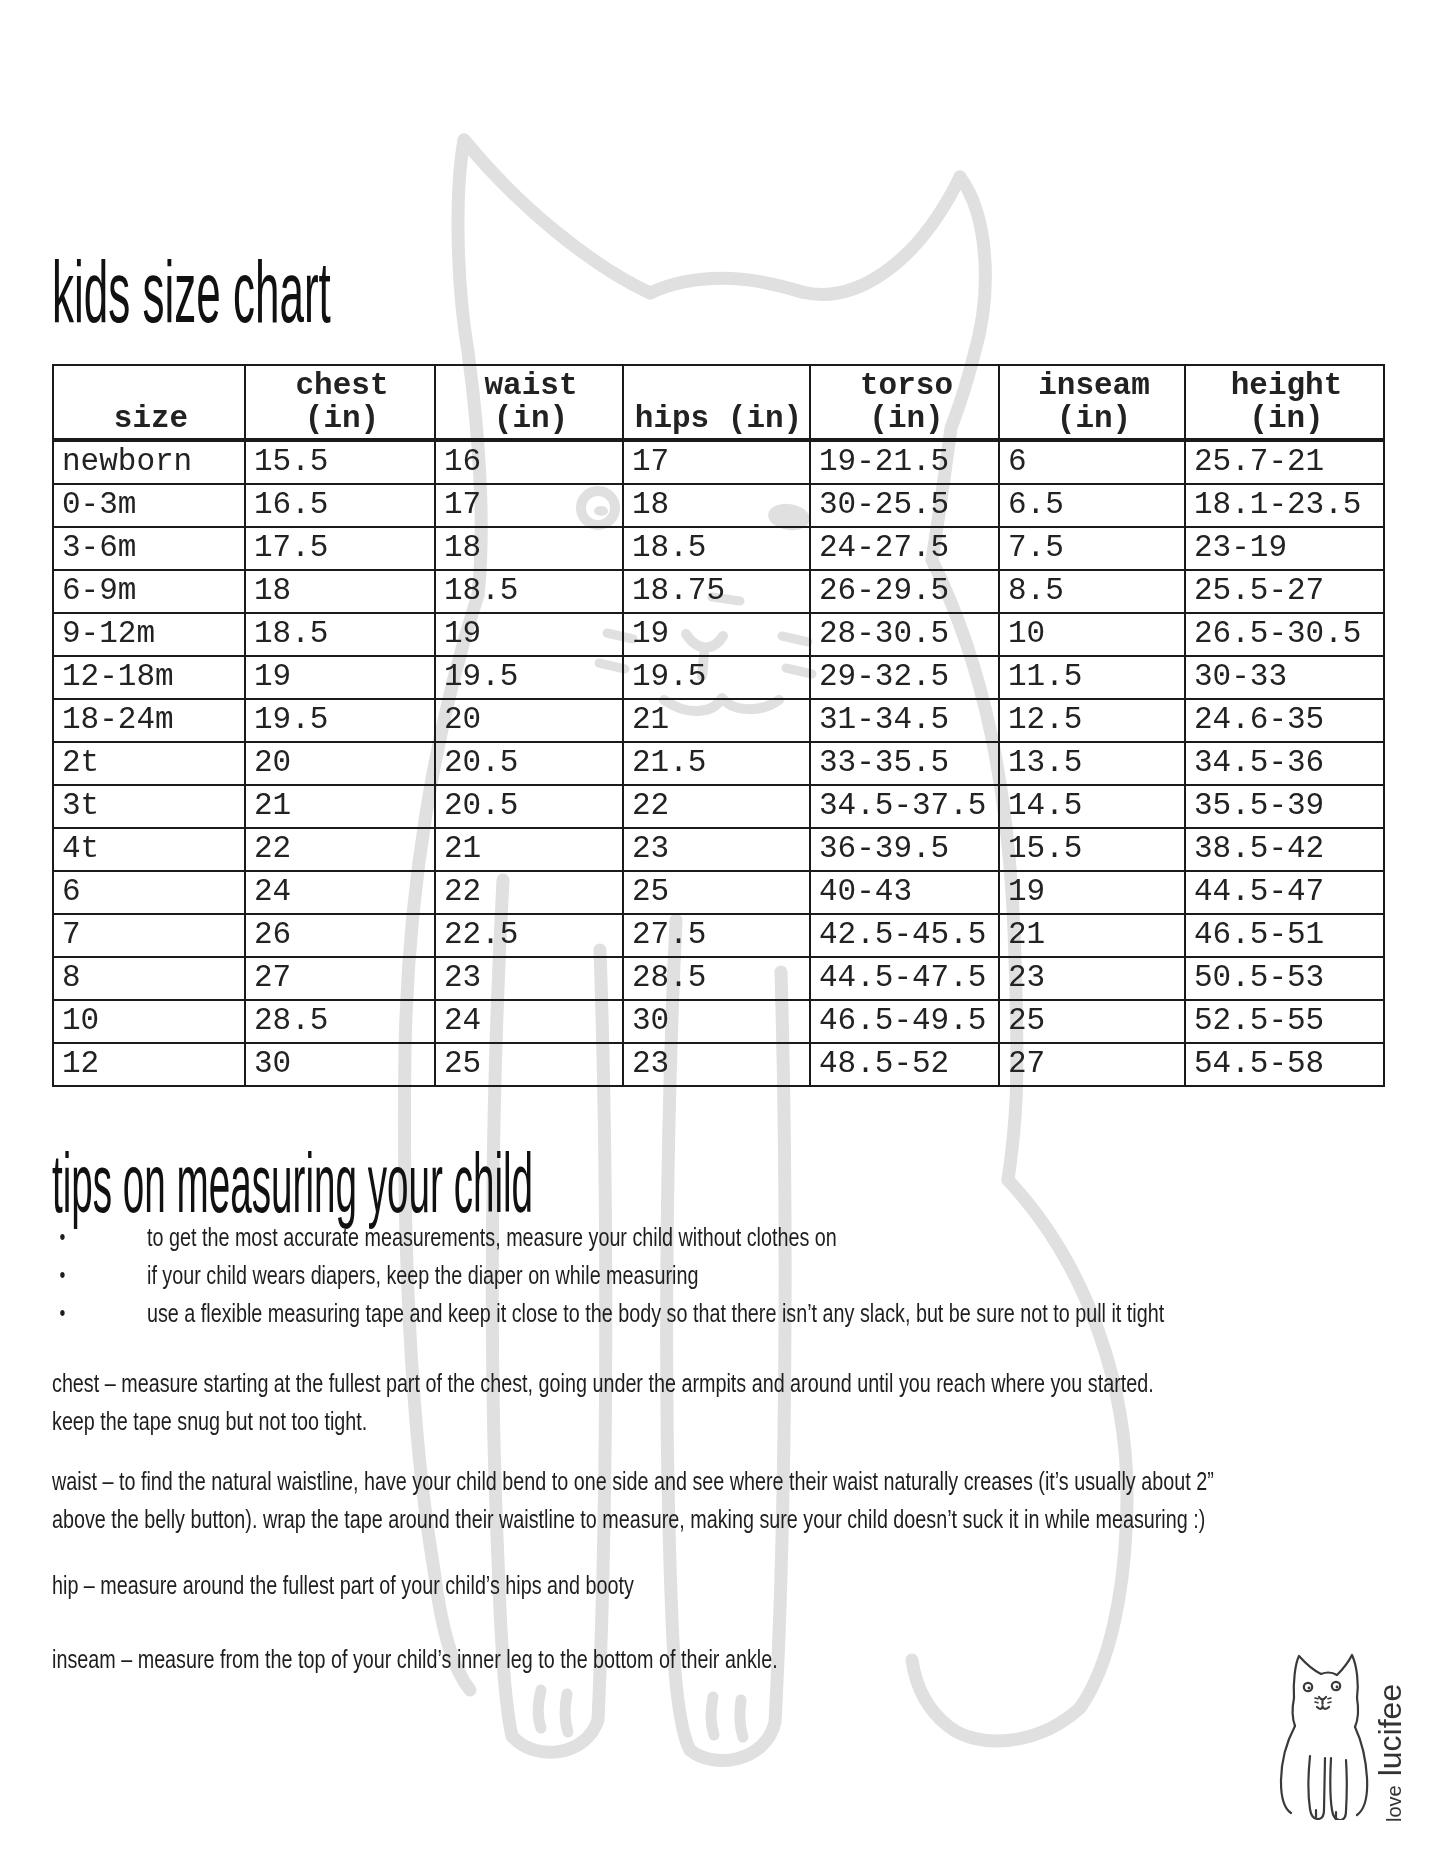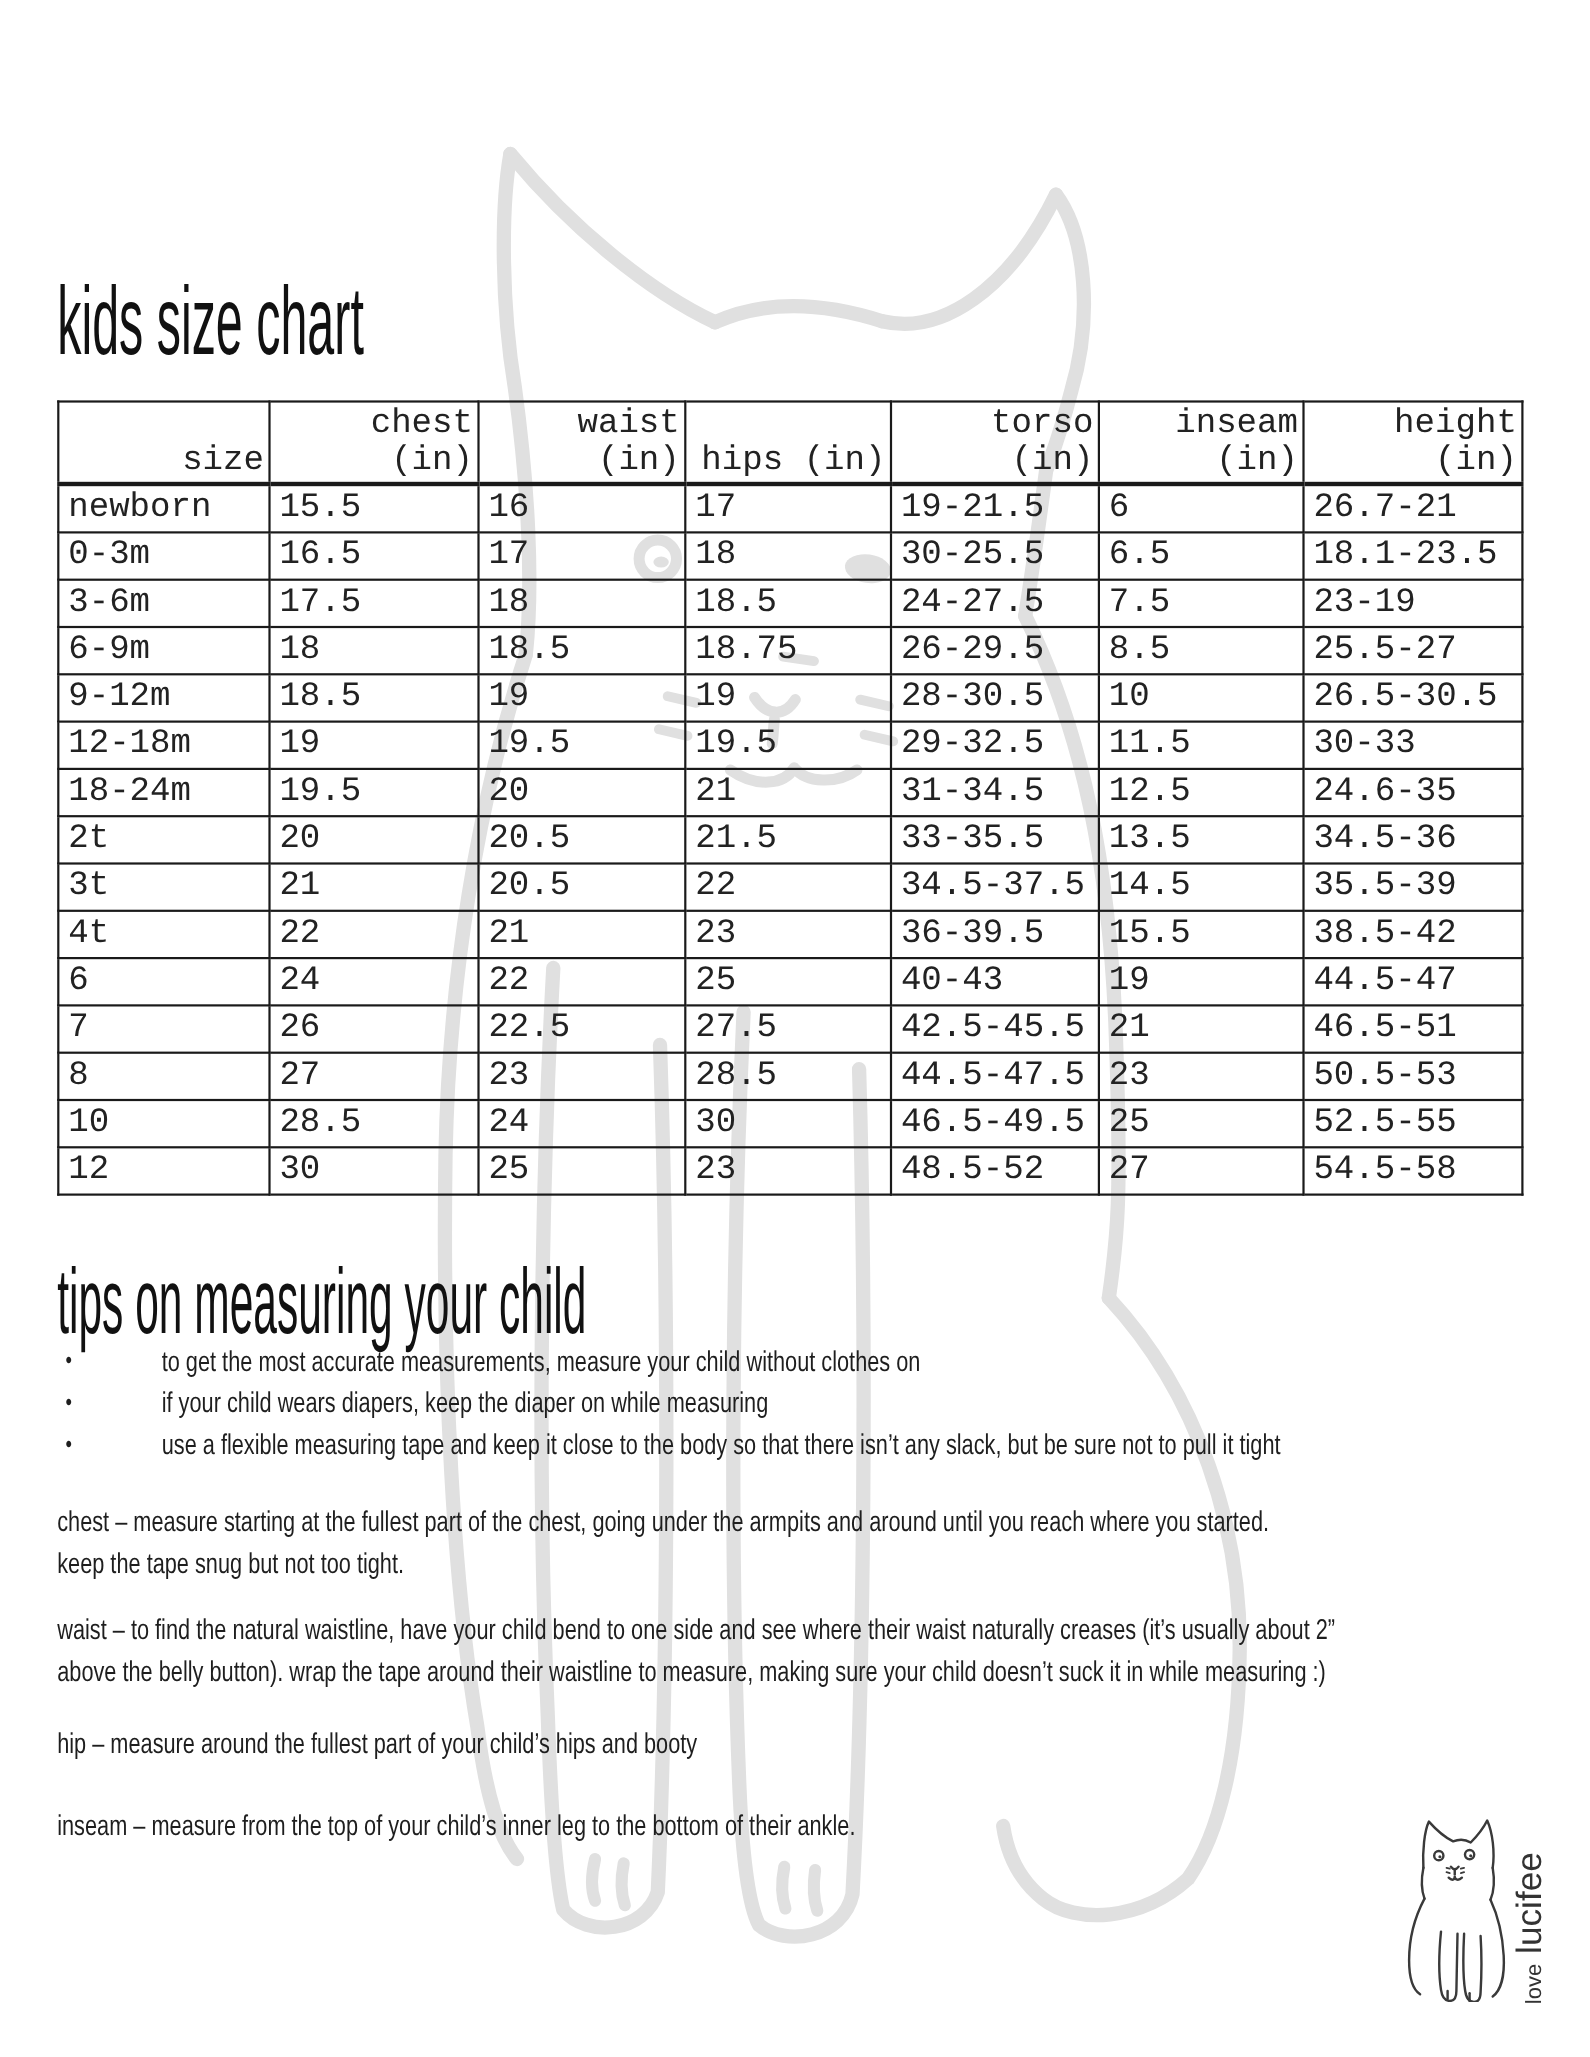--- a/index.html
+++ b/index.html
@@ -40,21 +40,21 @@
   table.size-table {
     position:absolute; left:40px; top:364px;
     border-collapse:collapse; table-layout:fixed;
     font-family:"Liberation Mono", monospace;
     font-size:31px; color:#222;
     background:transparent;
   }
   .size-table th, .size-table td { border:2px solid #1a1a1a; }
   .size-table thead th {
     border-bottom-width:4px;
-    font-weight:normal; text-align:right;
+    font-weight:bold; text-align:center;
     padding:3px 4px 3px 8px; vertical-align:top;
   }
   .hl { height:33px; line-height:33px; white-space:nowrap; }
   .size-table tbody td {
     height:41px; box-sizing:border-box;
     padding:0 4px 2px 8px;
     line-height:39px; vertical-align:middle;
     white-space:nowrap;
   }
   .c-size{width:192px}.c-chest{width:190px}.c-waist{width:188px}.c-hips{width:187px}
@@ -185,21 +185,21 @@
         </tr>
     </thead>
     <tbody>
         <tr>
           <td>newborn</td>
           <td>15.5</td>
           <td>16</td>
           <td>17</td>
           <td>19-21.5</td>
           <td>6</td>
-          <td>26.7-21</td>
+          <td>25.7-21</td>
         </tr>
         <tr>
           <td>0-3m</td>
           <td>16.5</td>
           <td>17</td>
           <td>18</td>
           <td>30-25.5</td>
           <td>6.5</td>
           <td>18.1-23.5</td>
         </tr>

